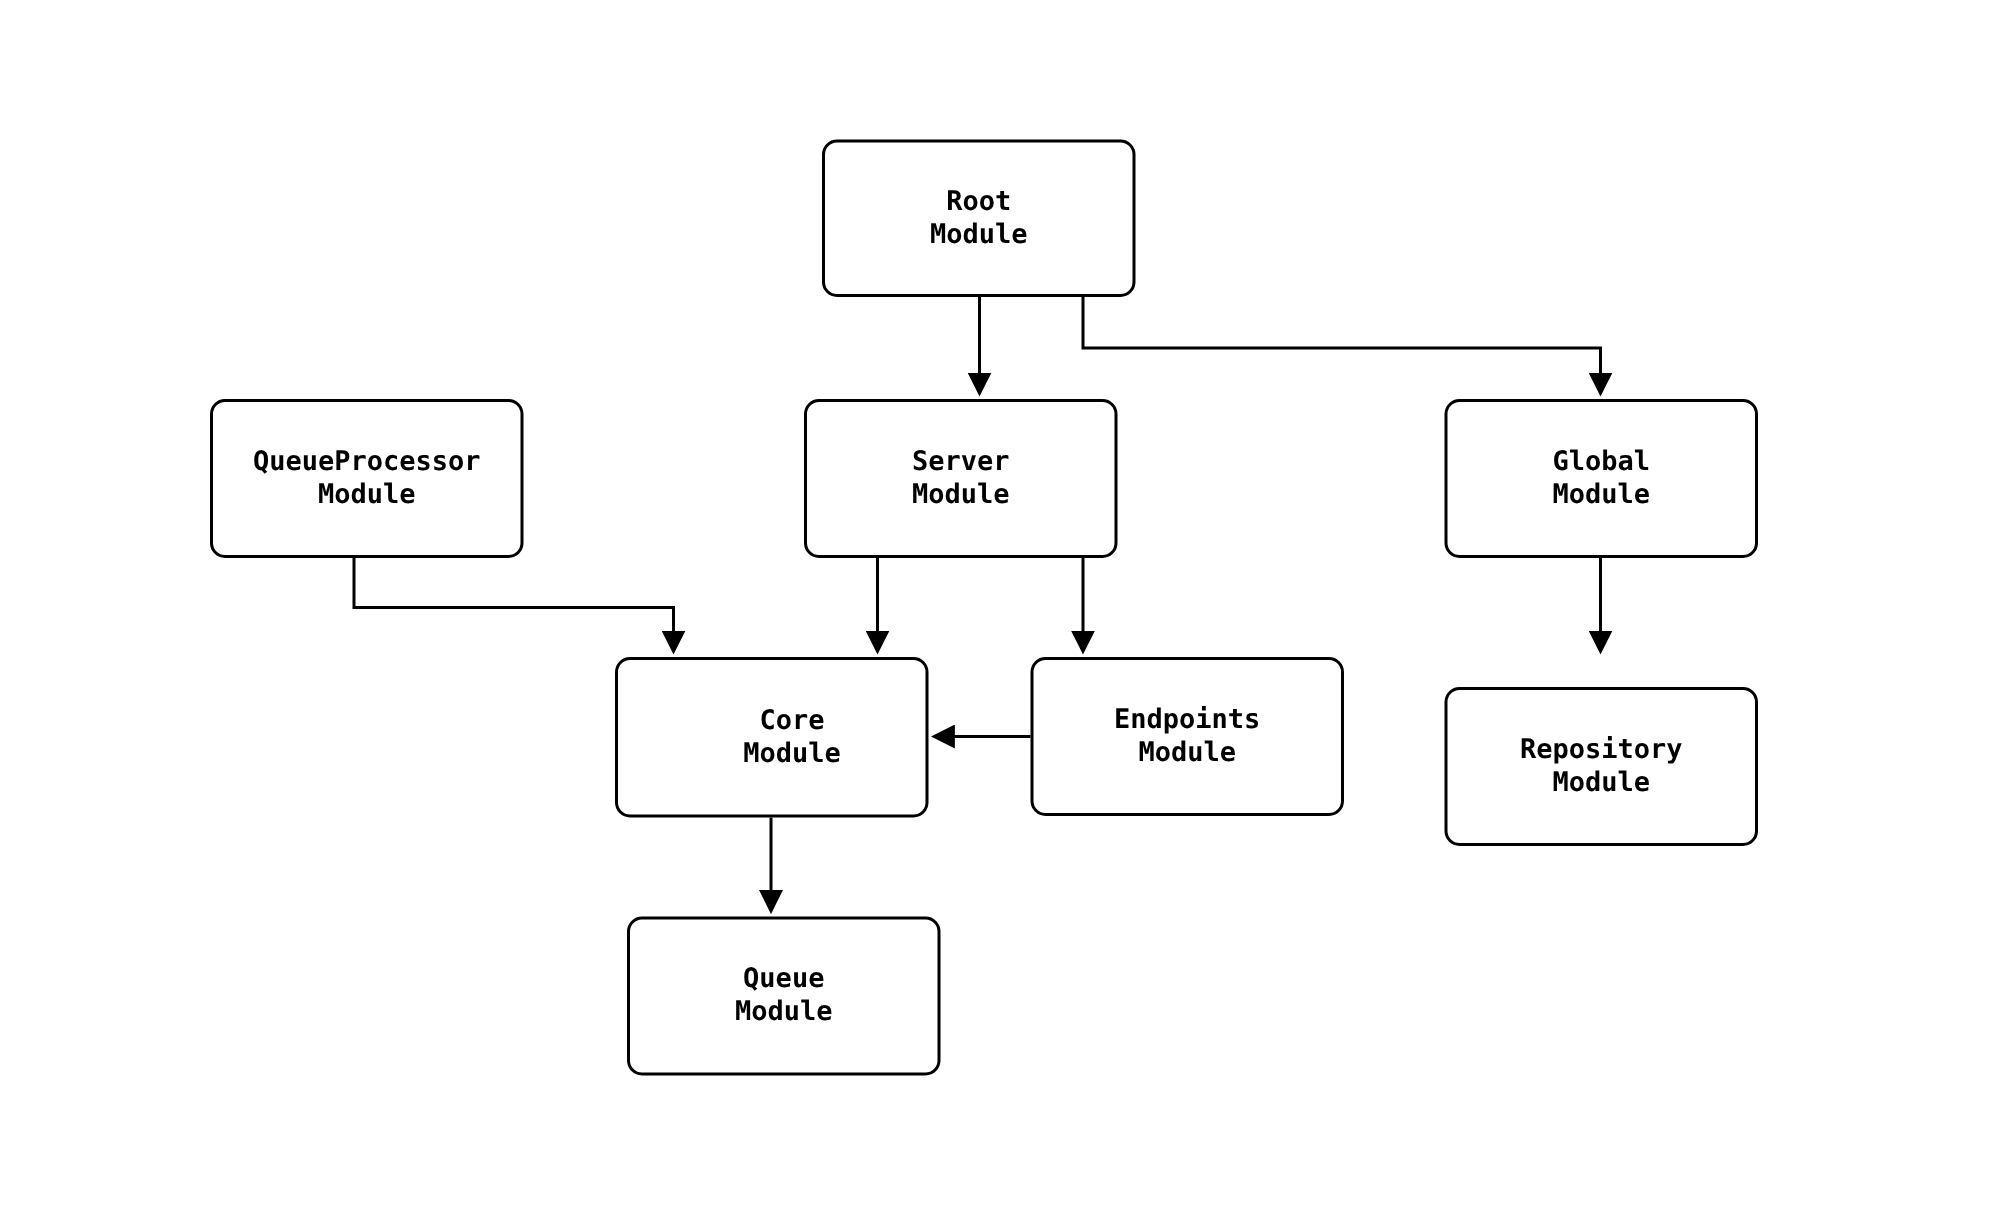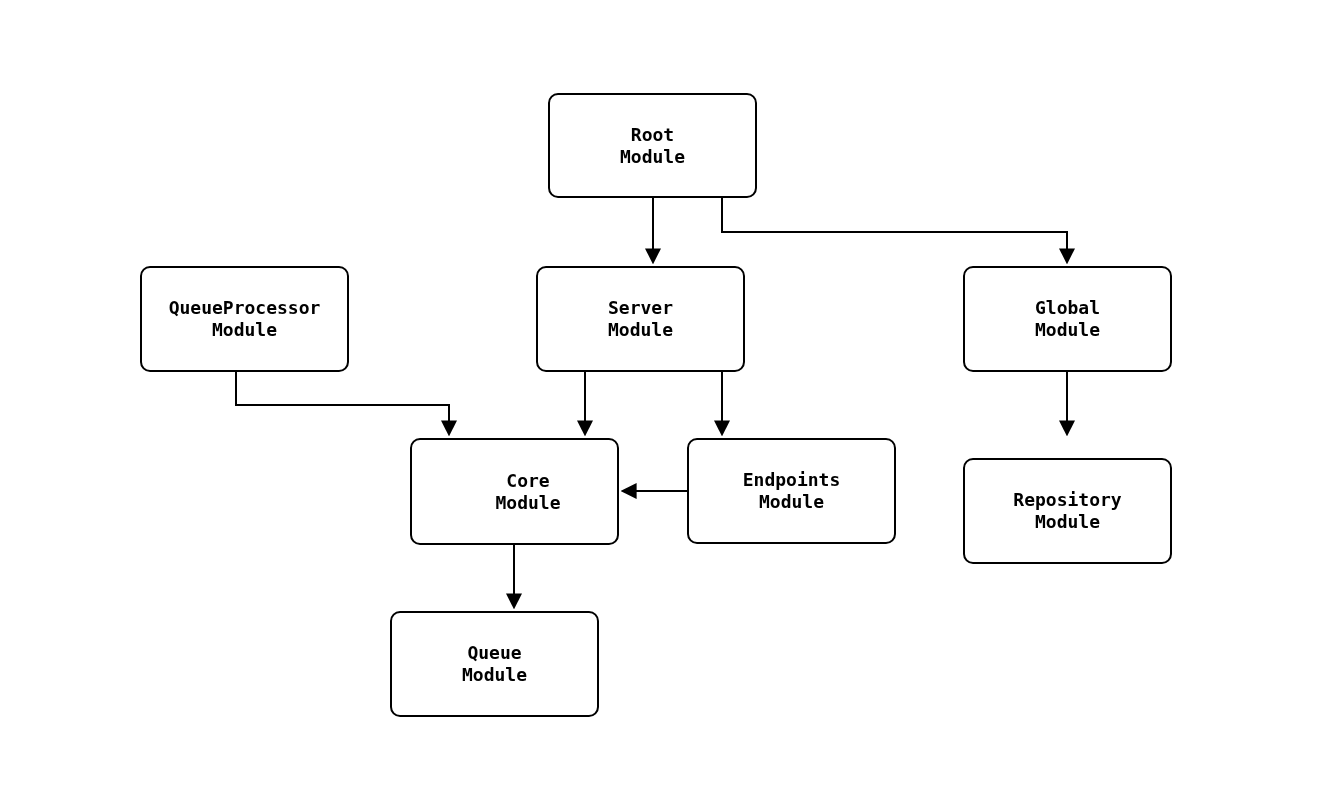--- a/index.html
+++ b/index.html
@@ -49,21 +49,21 @@
     color: #000000;
   }
   
   #node-root          { left: 548px;  top: 93px;  height: 105px; }
   #node-server        { left: 536px;  top: 266px; }
   #node-queueprocessor{ left: 140px;  top: 266px; }
   #node-global        { left: 963px;  top: 266px; align-items: center; }
   #node-core          { left: 410px;  top: 438px; height: 107px; padding-left: 27px; }
   #node-endpoints     { left: 687px;  top: 438px; }
   #node-repository    { left: 963px;  top: 458px; }
-  #node-queue         { left: 390px;  top: 611px; }
+  #node-queue         { left: 418px;  top: 611px; }
 </style>
 </head>
 <body>
 
 <div class="canvas">
 
   <svg class="edges-layer" width="1337" height="809" viewBox="0 0 1337 809" xmlns="http://www.w3.org/2000/svg">
     <defs>
       <marker id="arrowhead" viewBox="0 0 10 10" refX="8.5" refY="5" markerWidth="8" markerHeight="8" orient="auto-start-reverse">
         <path d="M 0 0 L 10 5 L 0 10 z" fill="#000000"></path>

